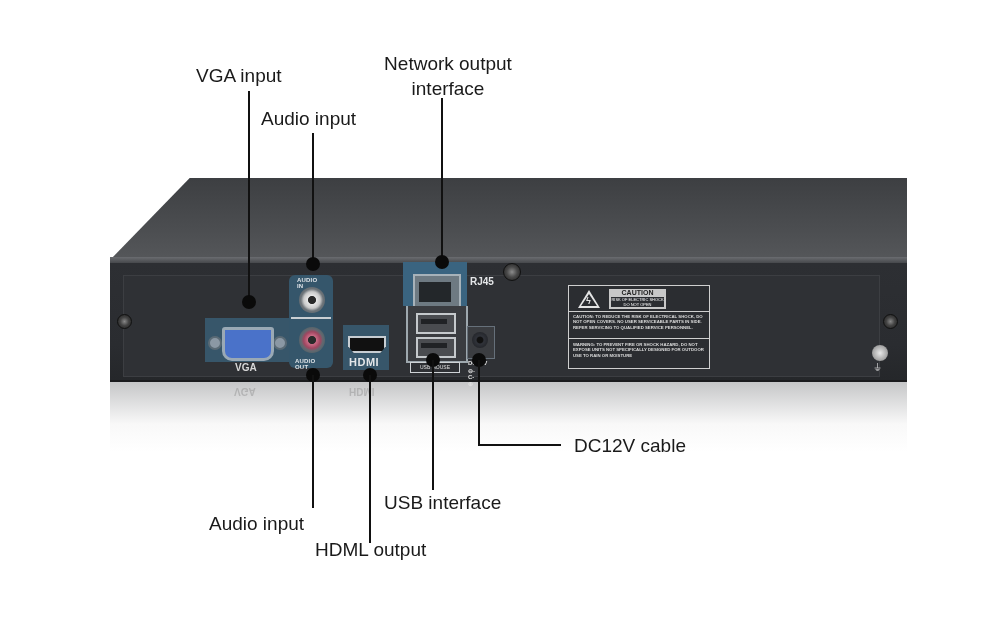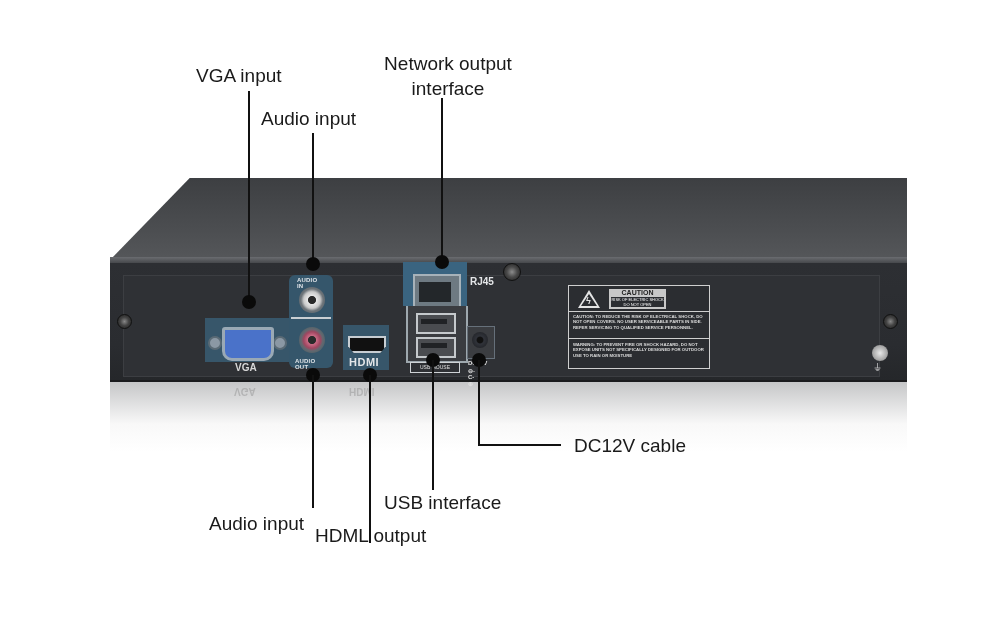--- a/index.html
+++ b/index.html
@@ -165,13 +165,13 @@
 <div class="vline" style="left:478px;top:360px;height:85px;"></div>
 <div class="hline" style="left:478px;top:444px;width:83px;"></div>
 
 <div class="label" style="left:196px;top:64px;">VGA input</div>
 <div class="label" style="left:261px;top:107px;">Audio input</div>
 <div class="label center" style="left:383px;top:52px;width:130px;">Network output</div>
 <div class="label center" style="left:383px;top:77px;width:130px;">interface</div>
 <div class="label" style="left:574px;top:434px;">DC12V cable</div>
 <div class="label" style="left:384px;top:491px;">USB interface</div>
 <div class="label" style="left:209px;top:512px;">Audio input</div>
-<div class="label" style="left:315px;top:524px;">HDML output</div>
+<div class="label" style="left:315px;top:538px;">HDML output</div>
 
 </body></html>

